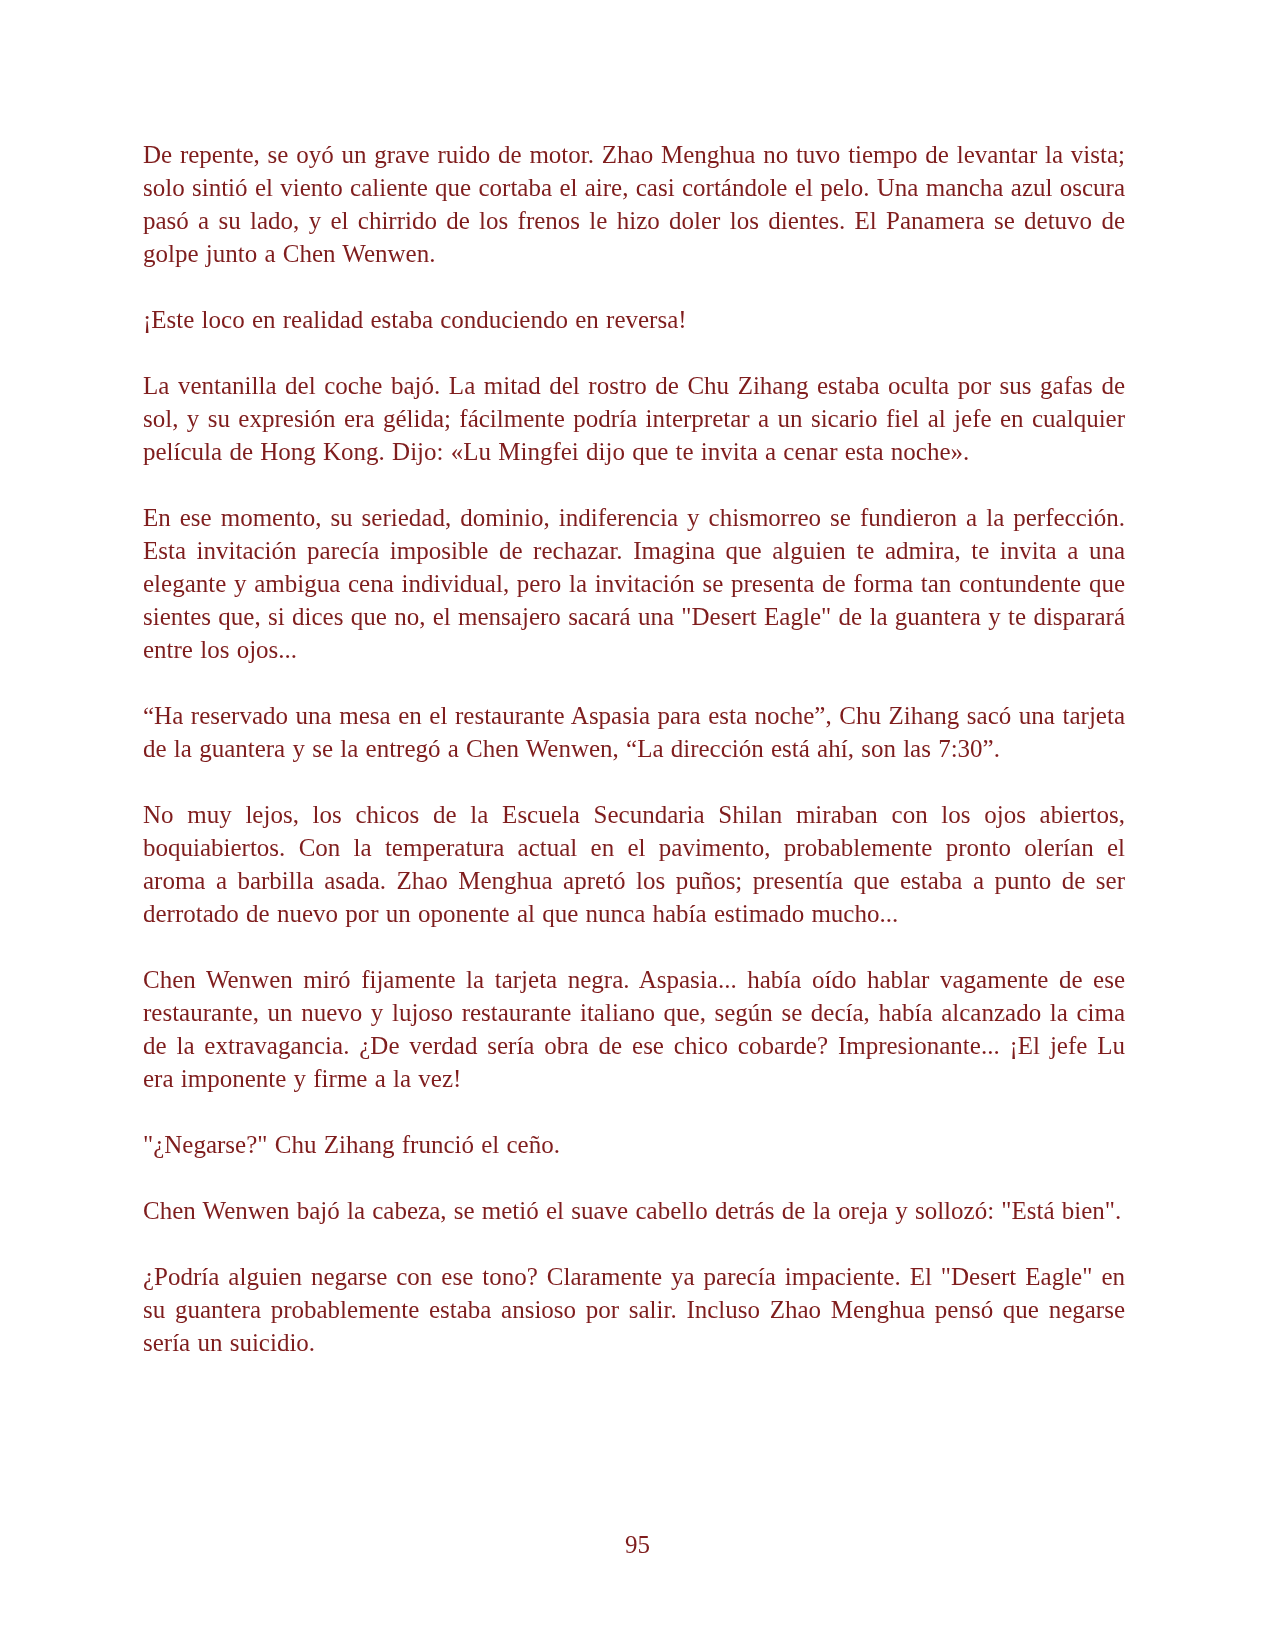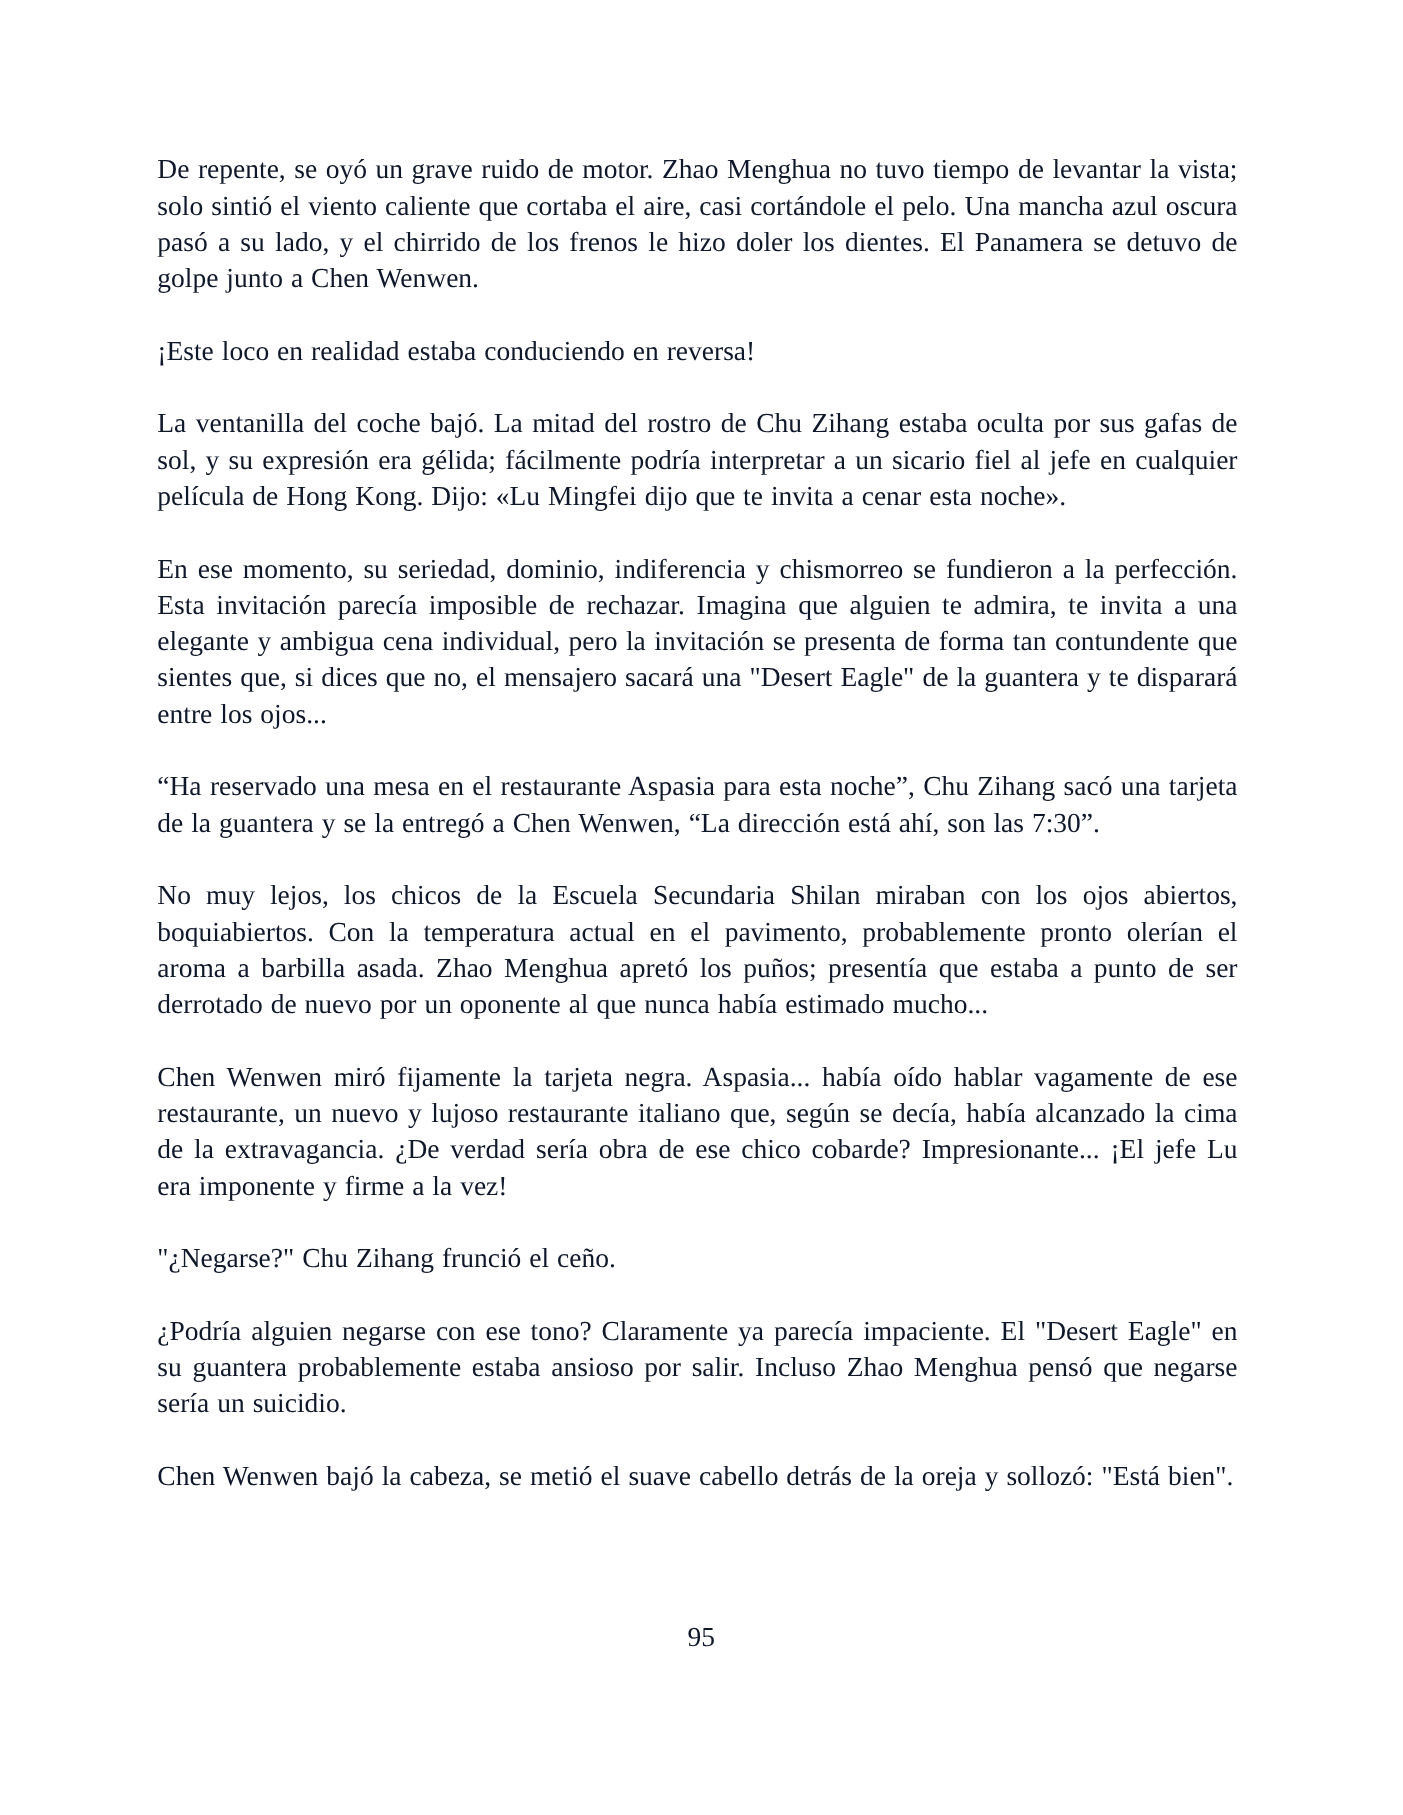--- a/index.html
+++ b/index.html
@@ -5,58 +5,58 @@
   html, body {
     margin: 0;
     padding: 0;
     background: #ffffff;
   }
   .page {
     position: relative;
     width: 1275px;
     height: 1650px;
     background: #ffffff;
-    color: #0f172a;
+    color: #7f1d1d;
     font-family: "Liberation Serif", serif;
     overflow: hidden;
   }
   .content {
     position: absolute;
     left: 143px;
     top: 138px;
     width: 982px;
   }
   .para {
     margin: 0 0 33px 0;
     font-size: 25px;
     line-height: 33px;
     text-align: justify;
     letter-spacing: 0;
     word-spacing: 1px;
   }
   .footer {
     position: absolute;
     left: 0;
-    top: 1472px;
+    top: 1528px;
     width: 100%;
     text-align: center;
     font-size: 25px;
     line-height: 33px;
   }
 </style>
 </head>
 <body>
 
 <div class="page">
   <div class="content">
     <p class="para">De repente, se oyó un grave ruido de motor. Zhao Menghua no tuvo tiempo de levantar la vista; solo sintió el viento caliente que cortaba el aire, casi cortándole el pelo. Una mancha azul oscura pasó a su lado, y el chirrido de los frenos le hizo doler los dientes. El Panamera se detuvo de golpe junto a Chen Wenwen.</p>
     <p class="para">¡Este loco en realidad estaba conduciendo en reversa!</p>
     <p class="para">La ventanilla del coche bajó. La mitad del rostro de Chu Zihang estaba oculta por sus gafas de sol, y su expresión era gélida; fácilmente podría interpretar a un sicario fiel al jefe en cualquier película de Hong Kong. Dijo: «Lu Mingfei dijo que te invita a cenar esta noche».</p>
     <p class="para">En ese momento, su seriedad, dominio, indiferencia y chismorreo se fundieron a la perfección. Esta invitación parecía imposible de rechazar. Imagina que alguien te admira, te invita a una elegante y ambigua cena individual, pero la invitación se presenta de forma tan contundente que sientes que, si dices que no, el mensajero sacará una "Desert Eagle" de la guantera y te disparará entre los ojos...</p>
     <p class="para">“Ha reservado una mesa en el restaurante Aspasia para esta noche”, Chu Zihang sacó una tarjeta de la guantera y se la entregó a Chen Wenwen, “La dirección está ahí, son las 7:30”.</p>
     <p class="para">No muy lejos, los chicos de la Escuela Secundaria Shilan miraban con los ojos abiertos, boquiabiertos. Con la temperatura actual en el pavimento, probablemente pronto olerían el aroma a barbilla asada. Zhao Menghua apretó los puños; presentía que estaba a punto de ser derrotado de nuevo por un oponente al que nunca había estimado mucho...</p>
     <p class="para">Chen Wenwen miró fijamente la tarjeta negra. Aspasia... había oído hablar vagamente de ese restaurante, un nuevo y lujoso restaurante italiano que, según se decía, había alcanzado la cima de la extravagancia. ¿De verdad sería obra de ese chico cobarde? Impresionante... ¡El jefe Lu era imponente y firme a la vez!</p>
     <p class="para">"¿Negarse?" Chu Zihang frunció el ceño.</p>
+    <p class="para">Chen Wenwen bajó la cabeza, se metió el suave cabello detrás de la oreja y sollozó: "Está bien".</p>
     <p class="para">¿Podría alguien negarse con ese tono? Claramente ya parecía impaciente. El "Desert Eagle" en su guantera probablemente estaba ansioso por salir. Incluso Zhao Menghua pensó que negarse sería un suicidio.</p>
-    <p class="para">Chen Wenwen bajó la cabeza, se metió el suave cabello detrás de la oreja y sollozó: "Está bien".</p>
   </div>
   <div class="footer">95</div>
 </div>
 
 </body></html>

